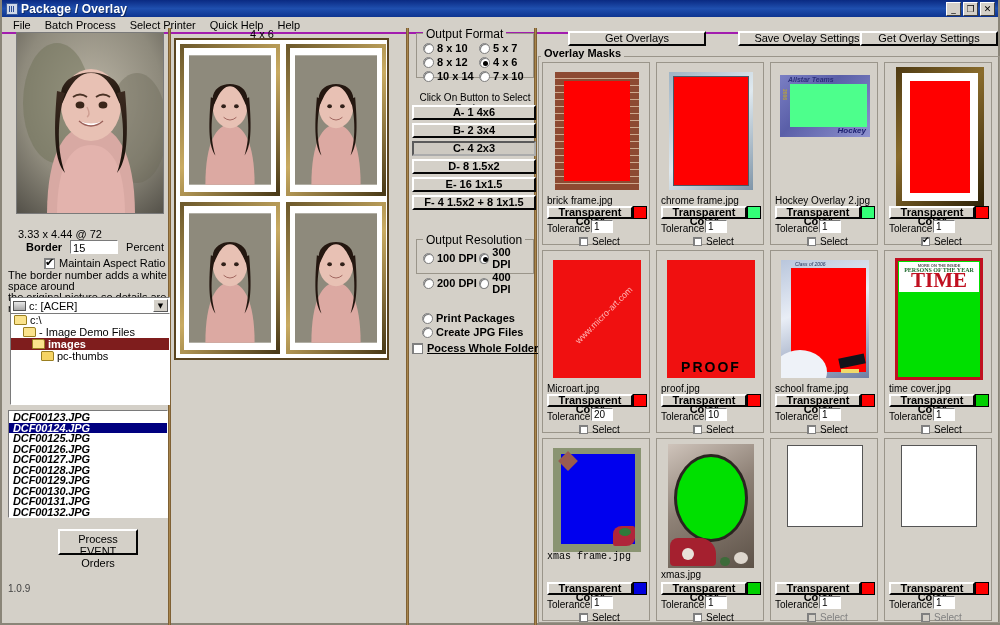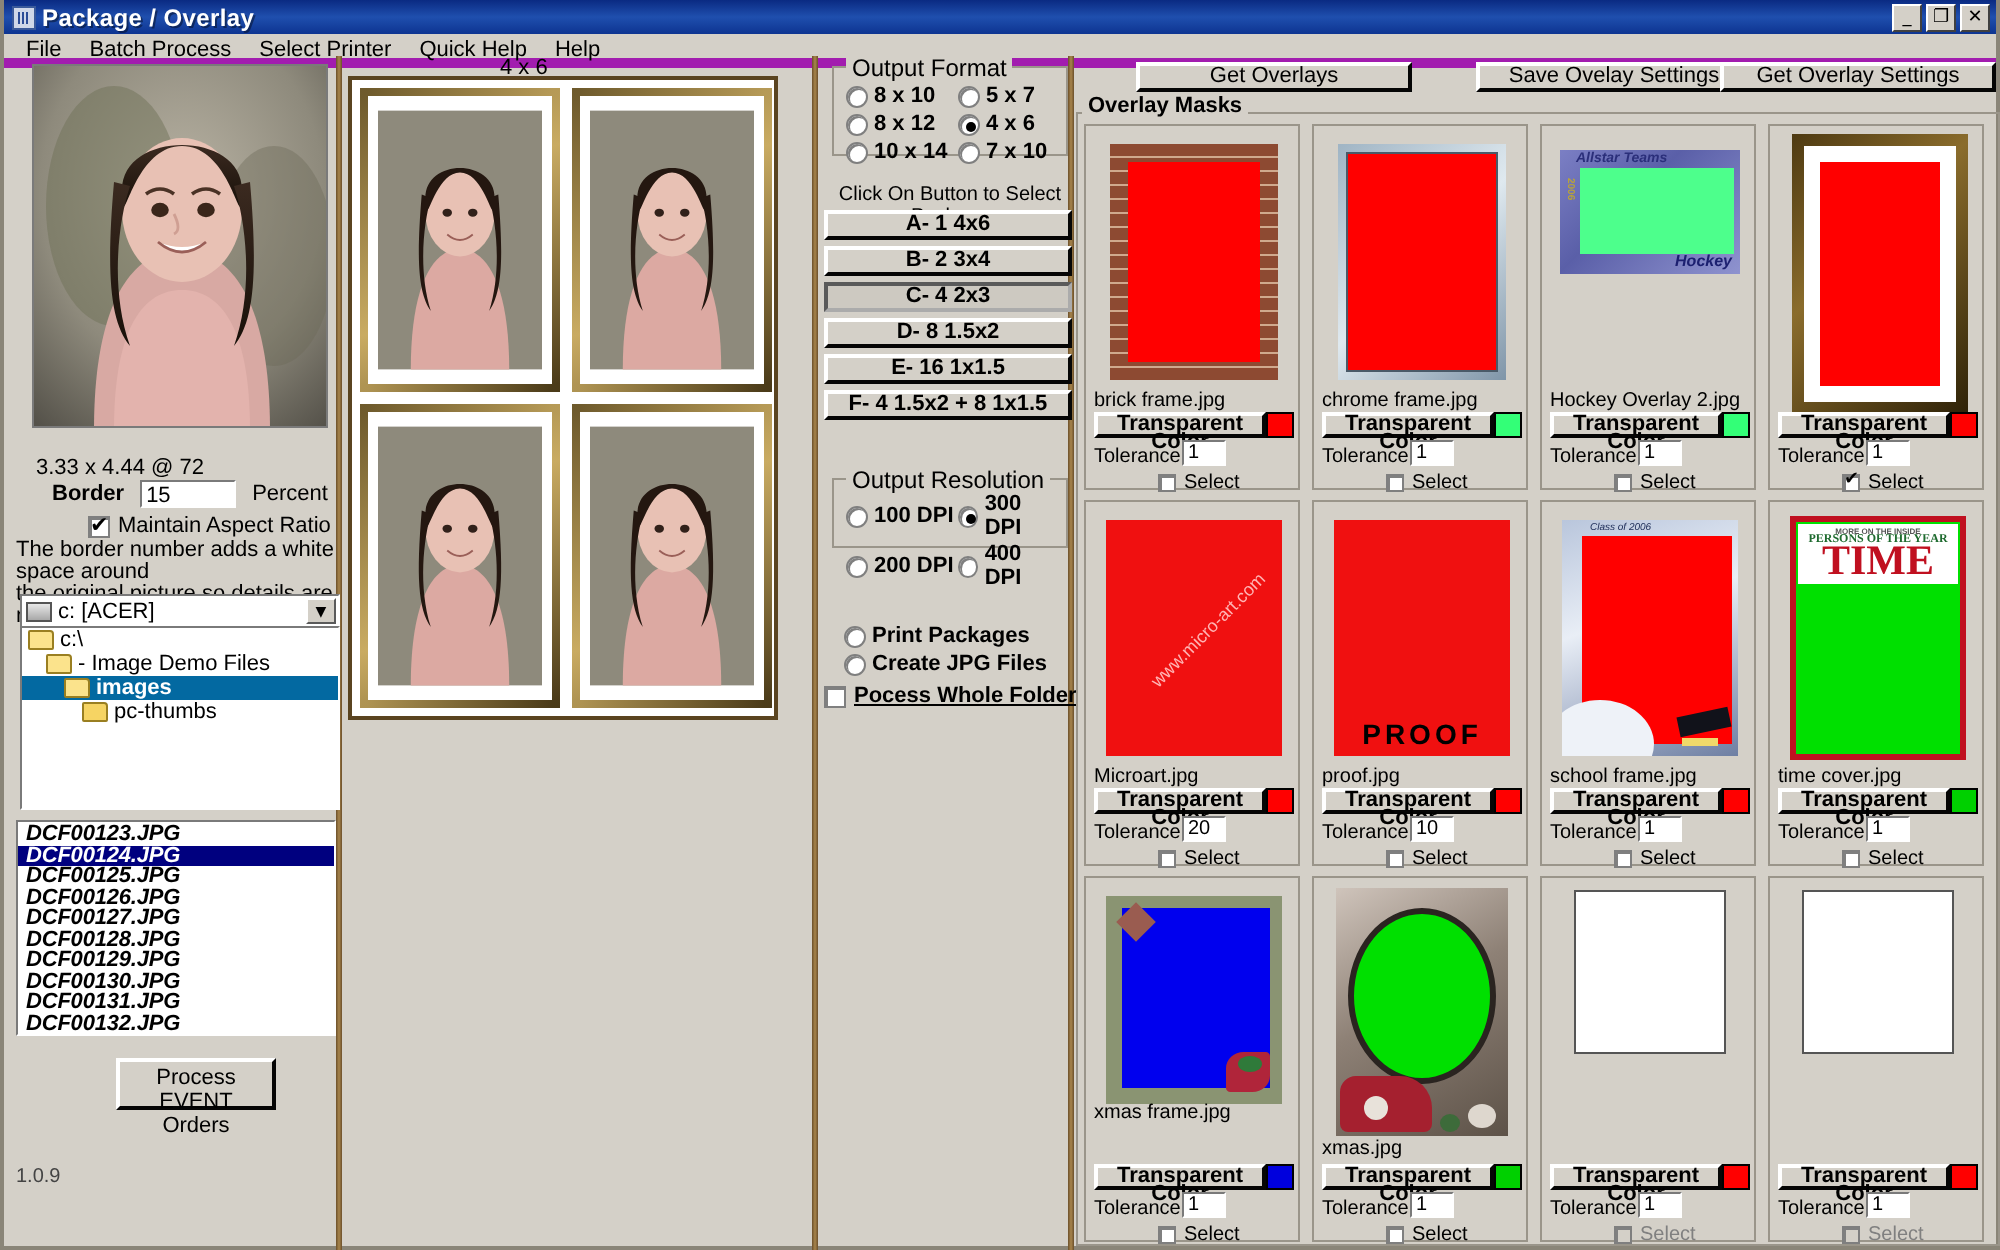--- a/index.html
+++ b/index.html
@@ -22,21 +22,21 @@
   .title-icon::after { content:""; position:absolute; inset:2px;
     background:repeating-linear-gradient(90deg,#2b4d96 0 1px,#cfd8e8 1px 2px); }
   .title-text { font-weight:bold; font-size:12px; letter-spacing:.2px;
     text-shadow:1px 1px 0 #00000066; flex:1; }
   .tb-btns { display:flex; gap:2px; padding-right:1px; }
   .tb-btn { width:15px; height:14px; background:#d4d0c8;
     border:1px solid; border-color:#fff #404040 #404040 #fff;
     font-size:9px; line-height:12px; text-align:center; color:#000;
     font-family:"DejaVu Sans", sans-serif; }
   .menubar { height:17px; display:flex; gap:0;
-    background:#d4d0c8; padding-left:4px; border-bottom:5px solid #a21caf; }
+    background:#d4d0c8; padding-left:4px; border-bottom:2px solid #a21caf; }
   .menu-item { padding:2px 7px; font-size:11px; }
 
   
   .grp { border:1px solid #9a958a; position:absolute; }
   .grp > legend, .grp-title {
     position:absolute; top:-7px; left:6px; background:#d4d0c8; padding:0 3px;
     font-size:12px;
   }
   .btn {
     background:#d4d0c8; border:2px outset #e8e5df;
@@ -79,21 +79,21 @@
     background:linear-gradient(#e8e8e8,#a8a8a8); border:1px solid #555; }
   #drive-combo .arrow { margin-left:auto; width:15px; height:13px; margin-right:1px;
     background:#d4d0c8; border:1px solid; border-color:#fff #5a5a5a #5a5a5a #fff;
     font-size:7px; line-height:12px; text-align:center;
     font-family:"DejaVu Sans",sans-serif; }
   #tree { position:absolute; left:8px; top:313px; width:160px; height:92px;
     background:#fff; border:1px solid; border-color:#7a7a7a #fff #fff #7a7a7a;
     overflow:hidden; }
   .tnode { display:flex; align-items:center; gap:3px; height:12px; font-size:11px;
     padding-left:3px; }
-  .tnode.sel { background:#0369a1; color:#fff; font-weight:bold; }
+  .tnode.sel { background:#7f1d1d; color:#fff; font-weight:bold; }
   .folder { width:13px; height:10px; flex:0 0 13px; position:relative;
     background:#f6d463; border:1px solid #9a7f21; border-radius:1px 2px 1px 1px; }
   .folder.open { background:#fbe38c; }
   #filelist { position:absolute; left:6px; top:410px; width:160px; height:108px;
     background:#fff; border:1px solid; border-color:#7a7a7a #fff #fff #7a7a7a;
     overflow:hidden; padding-top:1px; }
   .frow { height:10.5px; font-size:11px; font-weight:bold; padding-left:4px;
     line-height:10.5px; letter-spacing:-.1px;font-style:italic; }
   .frow.sel { background:#00007f; color:#fff; }
   #event-btn { position:absolute; left:56px; top:529px; width:80px; height:26px;
@@ -588,21 +588,21 @@
 
   <div class="ovcell" style="left:540px;top:438px;">
     <div class="ov-thumb" style="top:8px;height:106px;">
       <div class="art" style="width:88px;height:104px;background:#8a9472;overflow:hidden;">
         <div style="position:absolute;left:8px;top:6px;right:6px;bottom:8px;background:#0000ee;"></div>
         <div style="position:absolute;left:8px;top:6px;width:14px;height:14px;background:#9a5c50;transform:rotate(45deg);"></div>
         <div style="position:absolute;right:6px;bottom:6px;width:22px;height:20px;background:#b0253a;border-radius:40% 10% 40% 10%;"></div>
         <div style="position:absolute;right:10px;bottom:16px;width:12px;height:8px;background:#2f7a3a;border-radius:50%;"></div>
       </div>
       </div>
-    <div class="ov-name" style="top:112px;">xmas frame.jpg</div>
+    <div class="ov-name" style="top:112px;font-family:Liberation Mono, monospace;">xmas frame.jpg</div>
     <div class="btn ov-tc">Transparent Color</div>
     <div class="ov-swatch" style="background:#0000dd"></div>
     <div class="ov-tol">Tolerance</div>
     <div class="tfield ov-tolbox">1</div>
     <label class="chk ov-sel">
         <span class="box"></span>
         <span>Select</span>
       </label>
   </div>
 

